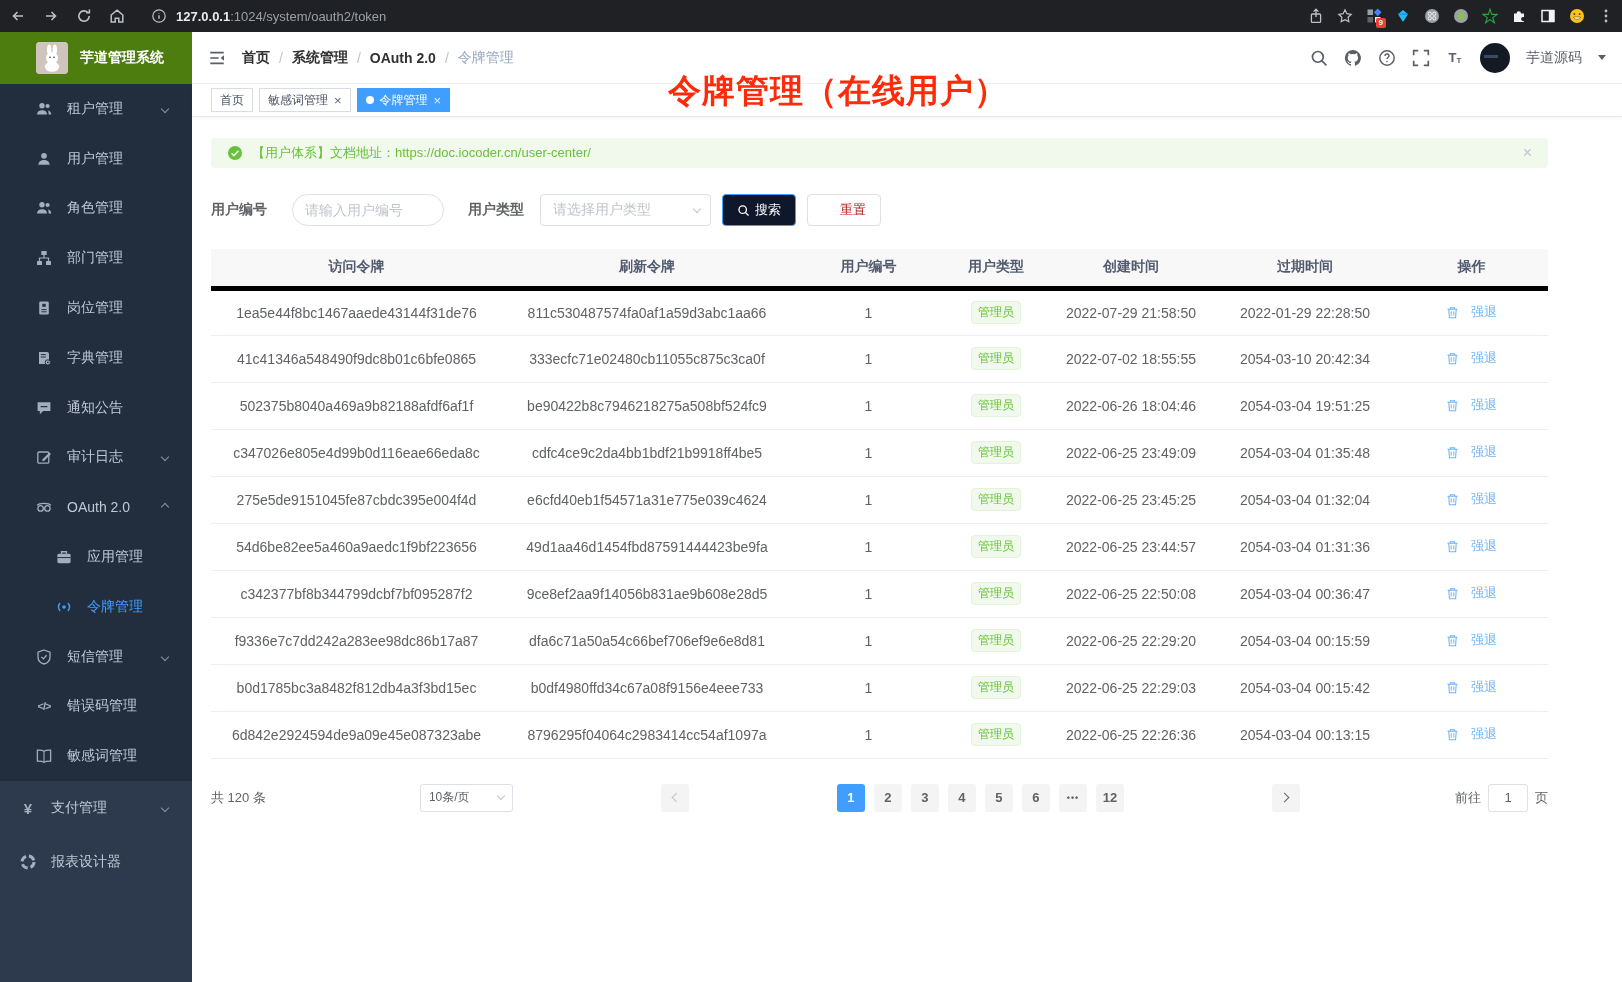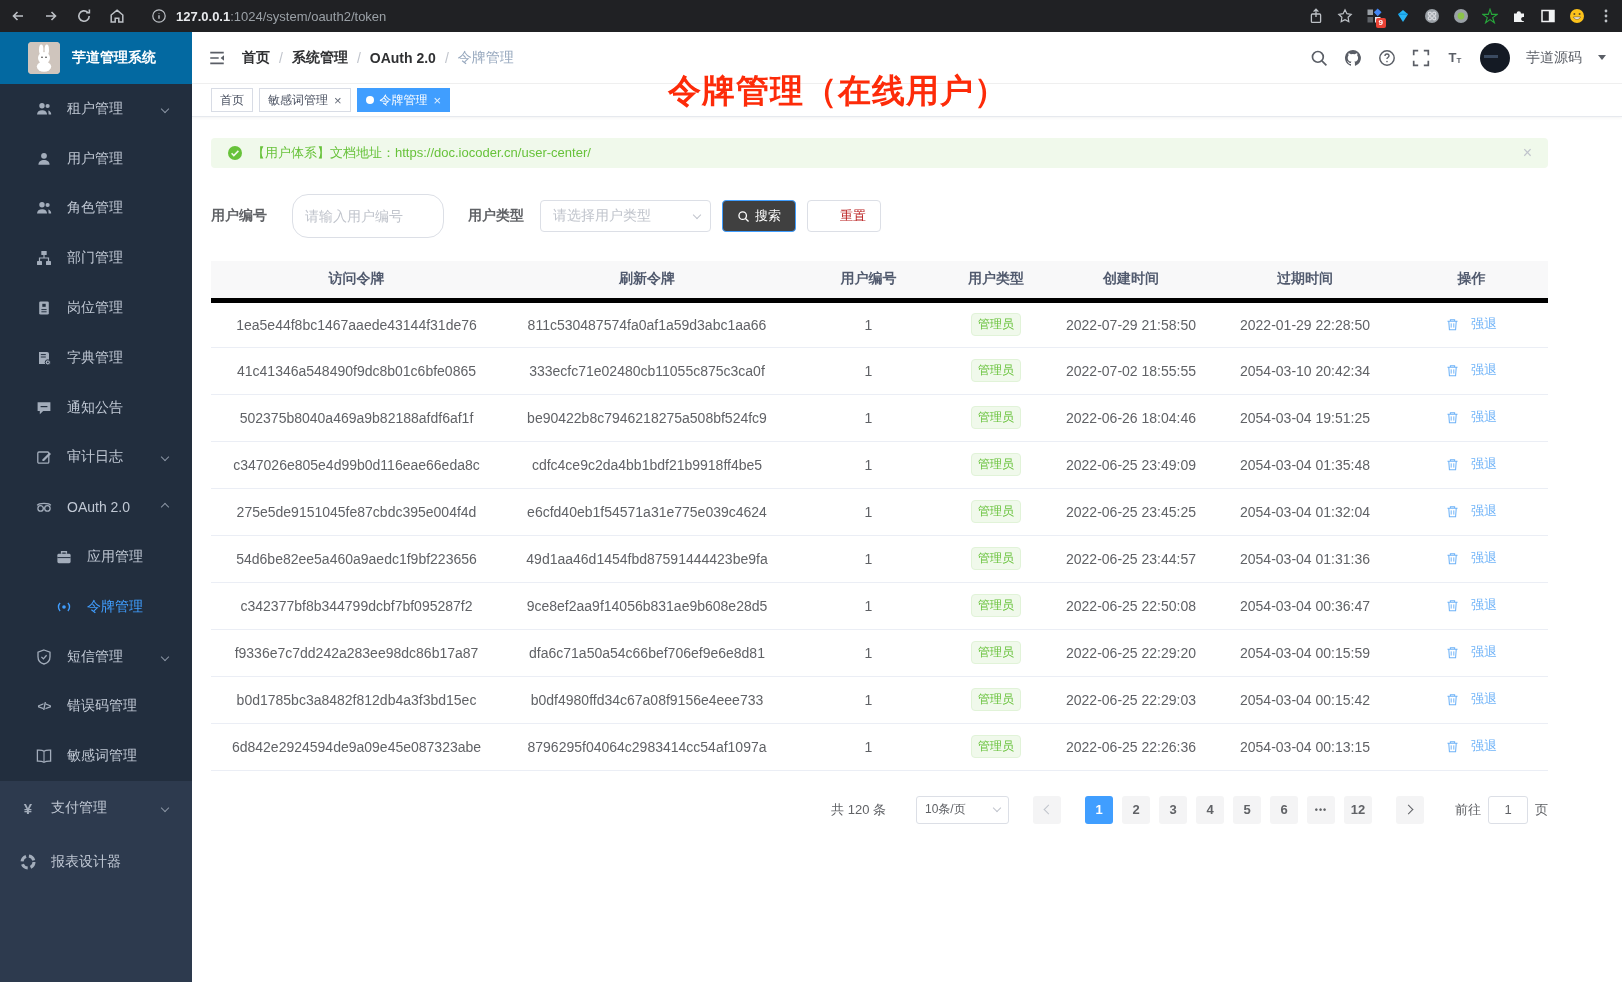--- a/index.html
+++ b/index.html
@@ -12,21 +12,21 @@
   .b-ic { width:16px; height:16px; display:inline-flex; align-items:center; justify-content:center; color:#bdc1c6; cursor:pointer; }
   .url { display:flex; align-items:center; gap:9px; margin-left:26px; font-size:13px; color:#9aa0a6; cursor:text; }
   .url .host { color:#e8eaed; font-weight:700; }
   .b-right { margin-left:auto; display:flex; align-items:center; gap:13px; margin-right:8px; }
   .ext { position:relative; width:16px; height:16px; display:inline-flex; cursor:pointer; }
   .ext-badge { position:absolute; right:-4px; bottom:-4px; background:#e94235; color:#fff; font-size:8px; line-height:10px; padding:0 3px; border-radius:2px; font-weight:700; }
 
   
   .app { display:flex; height:950px; }
   .sidebar { width:192px; background:#2d3a4e; display:flex; flex-direction:column; flex:none; }
-  .logo { height:52px; background:#0369a1; display:flex; align-items:center; padding-left:28px; gap:12px; cursor:pointer; }
+  .logo { height:52px; background:#4d7c0f; display:flex; align-items:center; padding-left:36px; gap:12px; cursor:pointer; }
   .logo-img { width:32px; height:32px; border-radius:4px; background:#cfc5bd; display:inline-flex; align-items:center; justify-content:center; overflow:hidden; }
   .logo-title { color:#fff; font-size:14px; font-weight:700; }
   .menu { flex:1; overflow:hidden; }
   .menu-dark { background:#222e3e; }
   .menu-item { height:49.8px; display:flex; align-items:center; color:#c0c8d4; font-size:14px; cursor:pointer; }
   .menu-item.light { height:54px; }
   .menu-item.level0 { padding-left:20px; }
   .menu-item.level1 { padding-left:36px; }
   .menu-item.level2 { padding-left:56px; }
   .menu-item.active { color:#409eff; }
@@ -62,40 +62,40 @@
   .content { padding:21px 74px 0 19px; }
 
   .alert { height:30px; background:#f0f9eb; border-radius:4px; display:flex; align-items:center; padding:0 16px; font-size:13px; color:#67c23a;justify-content:center; }
   .alert .aic { width:16px; height:16px; display:inline-flex; flex:none; }
   .alert .atext { margin-left:9px; }
   .alert .alink { color:#67c23a; text-decoration:none; cursor:pointer; }
   .alert .aclose { margin-left:auto; color:#c0c4cc; font-size:16px; cursor:pointer; line-height:1; }
 
   .filters { display:flex; align-items:center; margin-top:26px; font-size:14px; }
   .flabel { font-weight:700; color:#606266; }
-  .finput { width:152px; height:44px; border:1px solid #dcdfe6; border-radius:16px; margin-left:25px; padding:0 12px; font-size:14px; color:#606266; outline:none; font-family:inherit; }
+  .finput { width:152px; height:32px; border:1px solid #dcdfe6; border-radius:16px; margin-left:25px; padding:0 12px; font-size:14px; color:#606266; outline:none; font-family:inherit; }
   .finput::placeholder { color:#c0c4cc; }
   .fselect { width:171px; height:32px; border:1px solid #dcdfe6; border-radius:4px; margin-left:16px; padding:0 10px 0 12px; display:flex; align-items:center; justify-content:space-between; cursor:pointer; }
   .fselect .ph { color:#c0c4cc; font-size:14px; }
   .schev { width:6px; height:6px; border-right:1.3px solid #c0c4cc; border-bottom:1.3px solid #c0c4cc; transform:rotate(45deg); margin-top:-3px; }
   .flabel2 { margin-left:24px; }
   .btn { height:32px; border-radius:4px; font-size:13px; display:inline-flex; align-items:center; gap:5px; padding:0 14px; cursor:pointer; font-family:inherit; }
-  .btn.primary { background:#404040; border:1px solid #409eff; color:#fff; margin-left:11px; }
+  .btn.primary { background:#0f172a; border:1px solid #409eff; color:#fff; margin-left:11px; }
   .btn.plain { background:#fff; border:1px solid #dcdfe6; color:#b91c1c; margin-left:11px; }
   .btn .bic { width:13px; height:13px; display:inline-flex; }
 
   .tokens-table { width:100%; border-collapse:collapse; table-layout:fixed; margin-top:23px; font-size:14px; color:#606266; }
   .tokens-table th { height:39px; background:#f8f8f9; color:#515a6e; font-weight:600; text-align:center; font-size:14px; }
   .tokens-table td { height:47px; border-bottom:1px solid #ebeef5; text-align:center; overflow:hidden; white-space:nowrap; }
   .tokens-table tr:first-child td { border-top:5px solid #000000; }
   .badge { display:inline-block; background:#f0f9eb; border:1px solid #e1f3d8; color:#67c23a; font-size:12px; padding:3px 6px; border-radius:4px; line-height:1.2; }
   .action { color:#6fb3f8; font-size:13px; display:inline-flex; align-items:center; gap:12px; cursor:pointer; }
   .action .tic { width:13px; height:13px; display:inline-flex; }
 
-  .pagination { display:flex; align-items:center; justify-content:flex-end; margin-top:25px; font-size:13px; color:#606266; gap:24px; }
+  .pagination { display:flex; align-items:center; justify-content:space-between; margin-top:25px; font-size:13px; color:#606266; gap:24px; }
   .ptotal { margin-right:6px; color:#606266; }
   .psize { width:93px; height:28px; border:1px solid #dcdfe6; border-radius:3px; display:flex; align-items:center; justify-content:space-between; padding:0 8px; font-size:12px; color:#606266; cursor:pointer; }
   .pbtn { min-width:28px; height:28px; background:#f4f4f5; border-radius:3px; display:inline-flex; align-items:center; justify-content:center; font-weight:600; font-size:13px; color:#606266; cursor:pointer; padding:0 3px; }
   .pbtn.active { background:#409eff; color:#fff; }
   .pchev { width:7px; height:7px; border-right:1.6px solid #606266; border-bottom:1.6px solid #606266; }
   .pchev.left { transform:rotate(135deg); margin-left:3px; }
   .pchev.right { transform:rotate(-45deg); margin-right:3px; }
   .pbtn.disabled .pchev { border-color:#c0c4cc; }
   .pellipsis { letter-spacing:1px; font-weight:700; }
   .goto { display:flex; align-items:center; gap:7px; margin-left:7px; }

